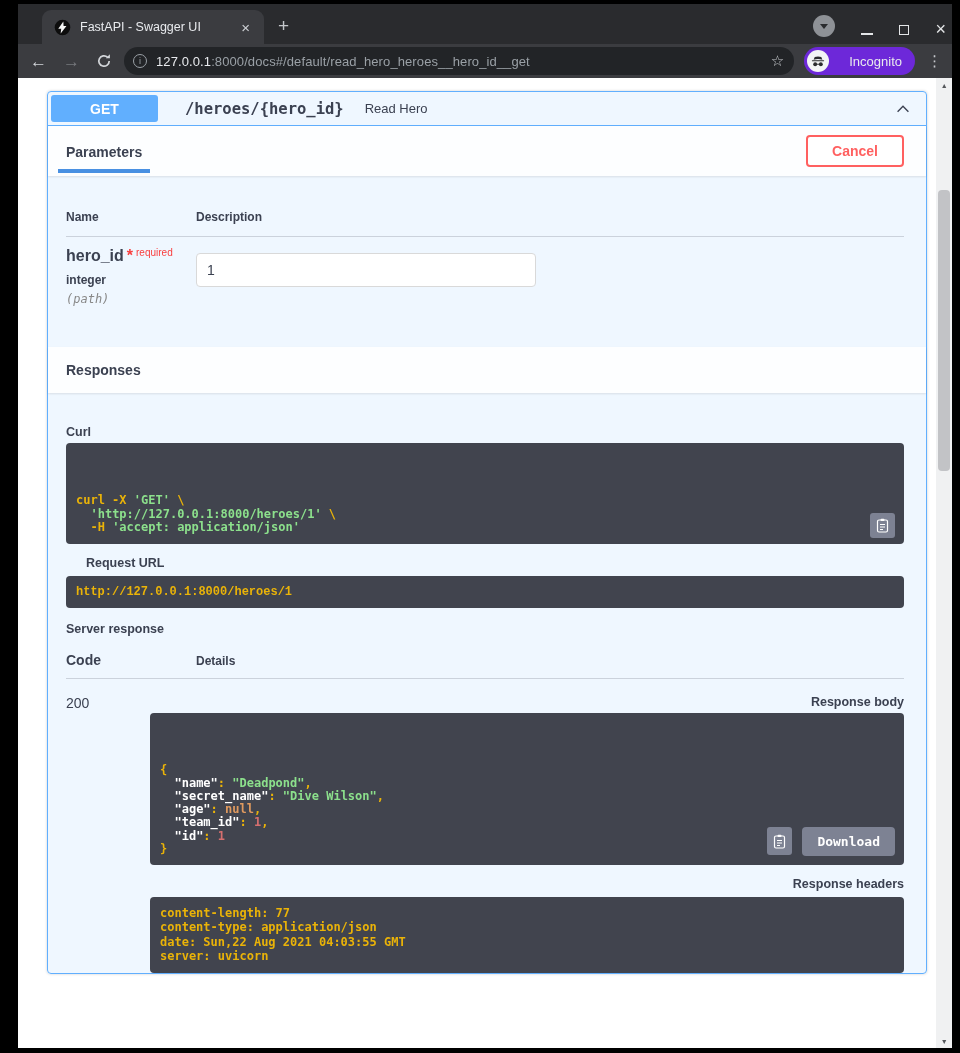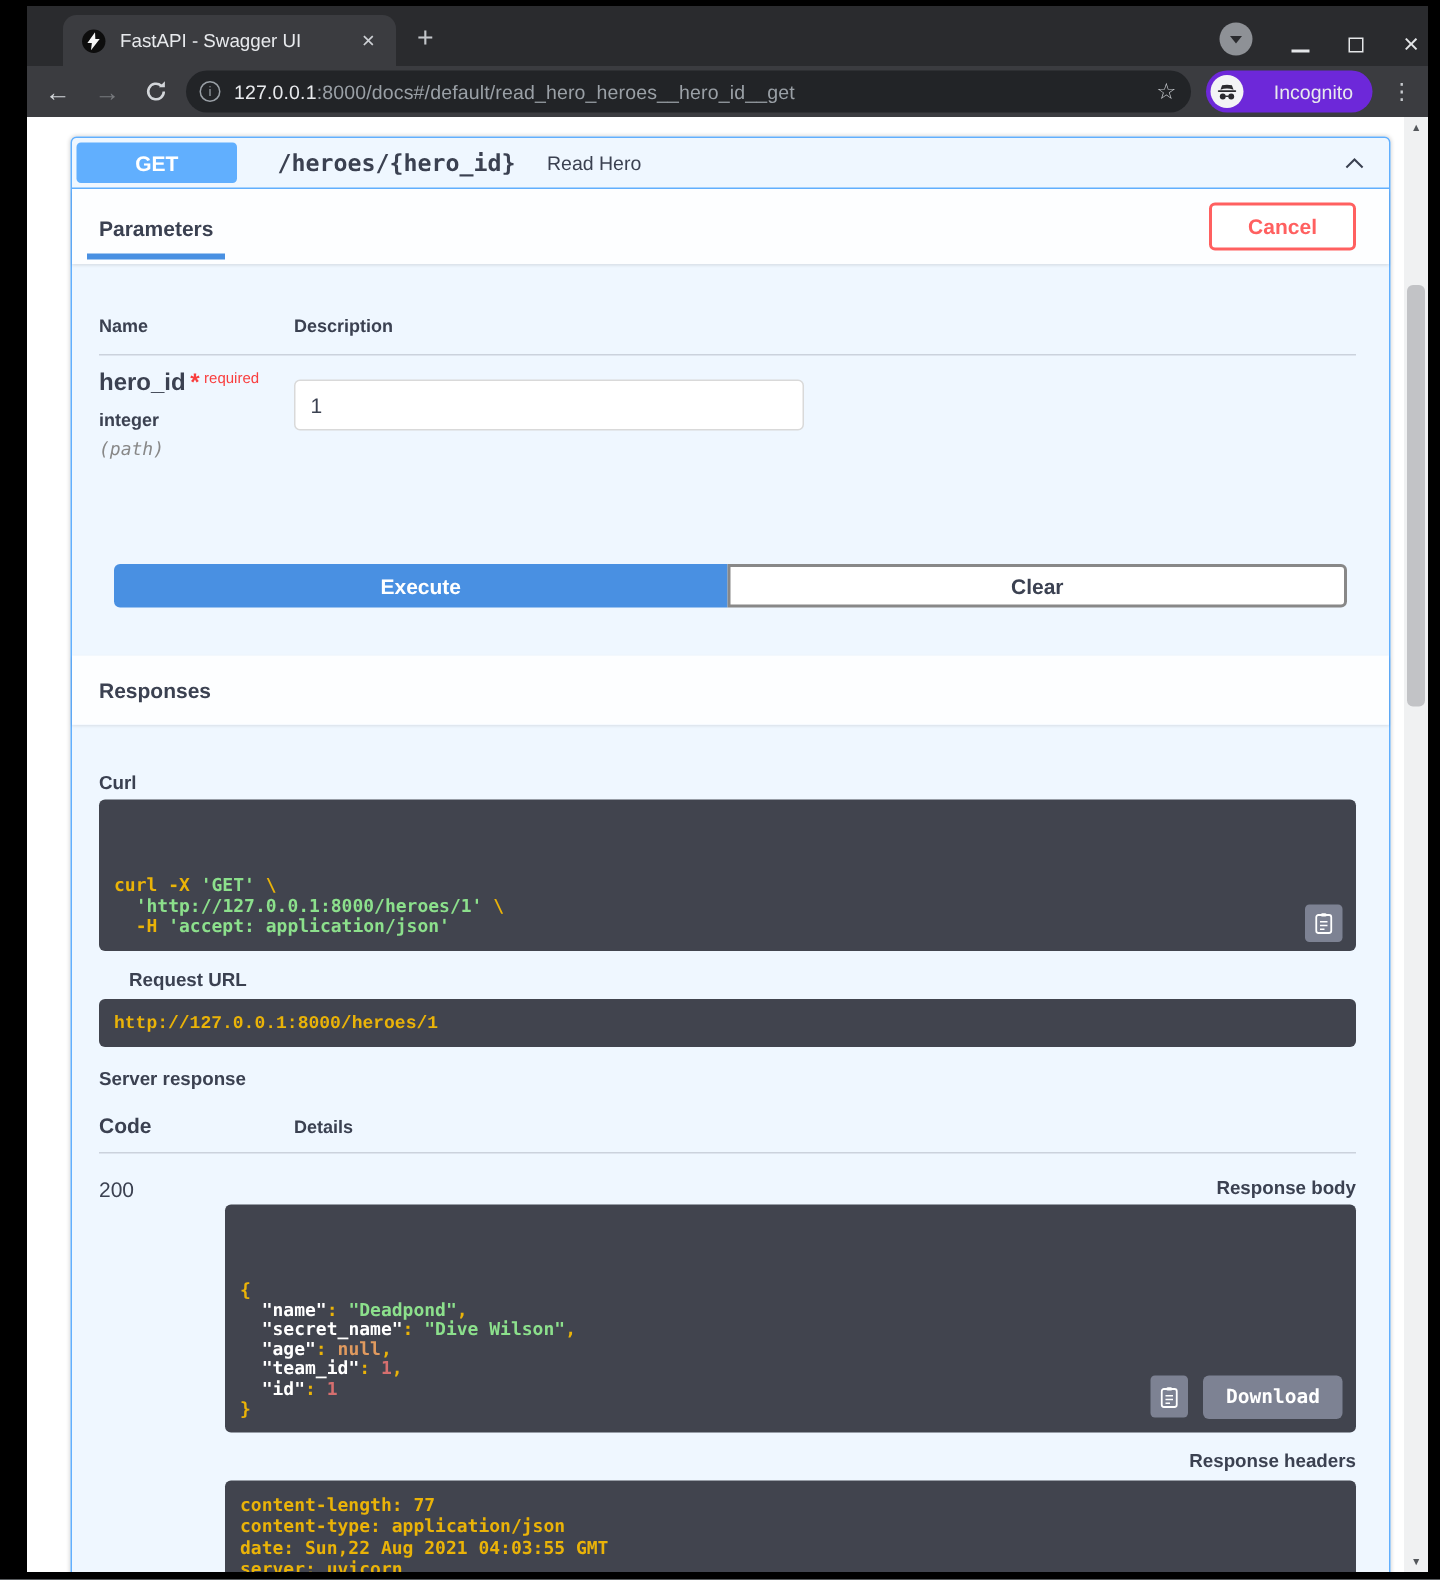--- a/index.html
+++ b/index.html
@@ -214,24 +214,20 @@
               <div class="p-name"><span>hero_id</span><span class="req-star">*</span><span class="req-word">required</span></div>
               <div class="p-type">integer</div>
               <div class="p-loc">(path)</div>
             </div>
             <div class="p-desc-col">
               <input value="1" style="">
             </div>
           </div>
         </div>
 
-        <div class="exec-row">
-          <button class="btn-execute">Execute</button>
-          <button class="btn-clear">Clear</button>
-        </div>
 
         <div class="responses-band">
           <span>Responses</span>
         </div>
 
         <div class="responses-inner">
           <div class="lbl">Curl</div>
           <div class="code-block curl-block">
             <button class="copy-btn">
               <svg width="13" height="15" viewBox="0 0 13 15">

